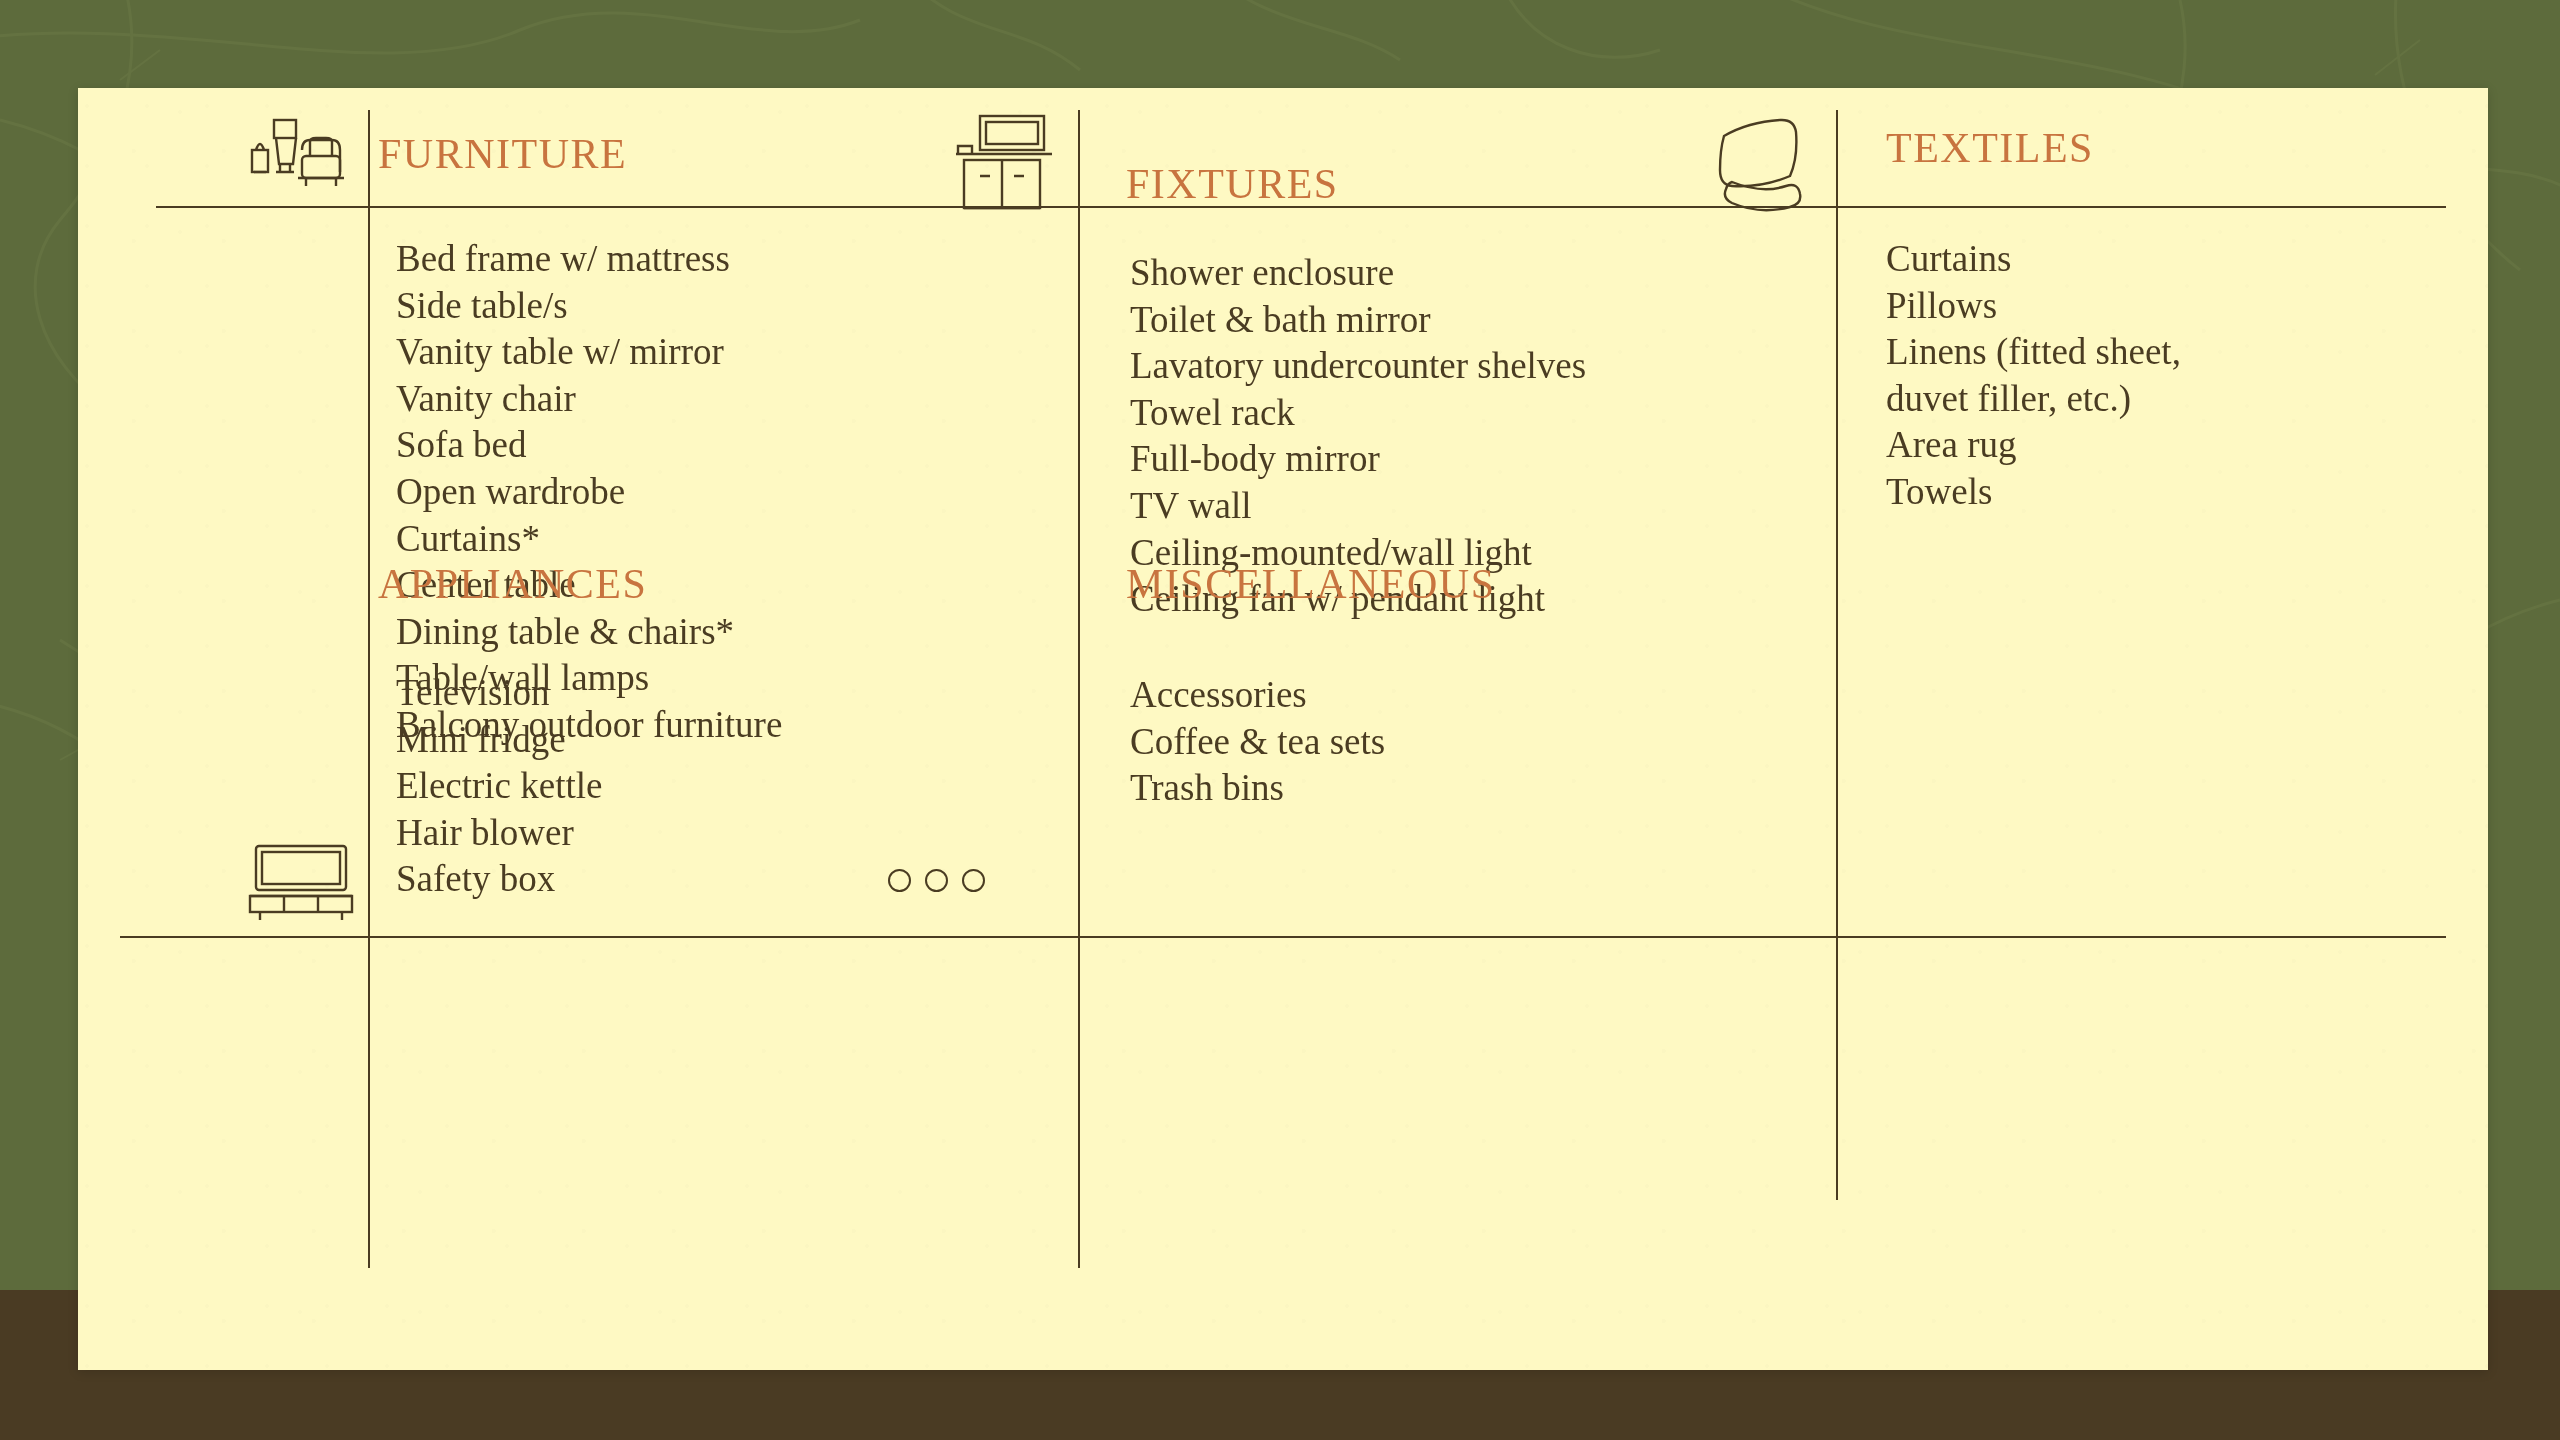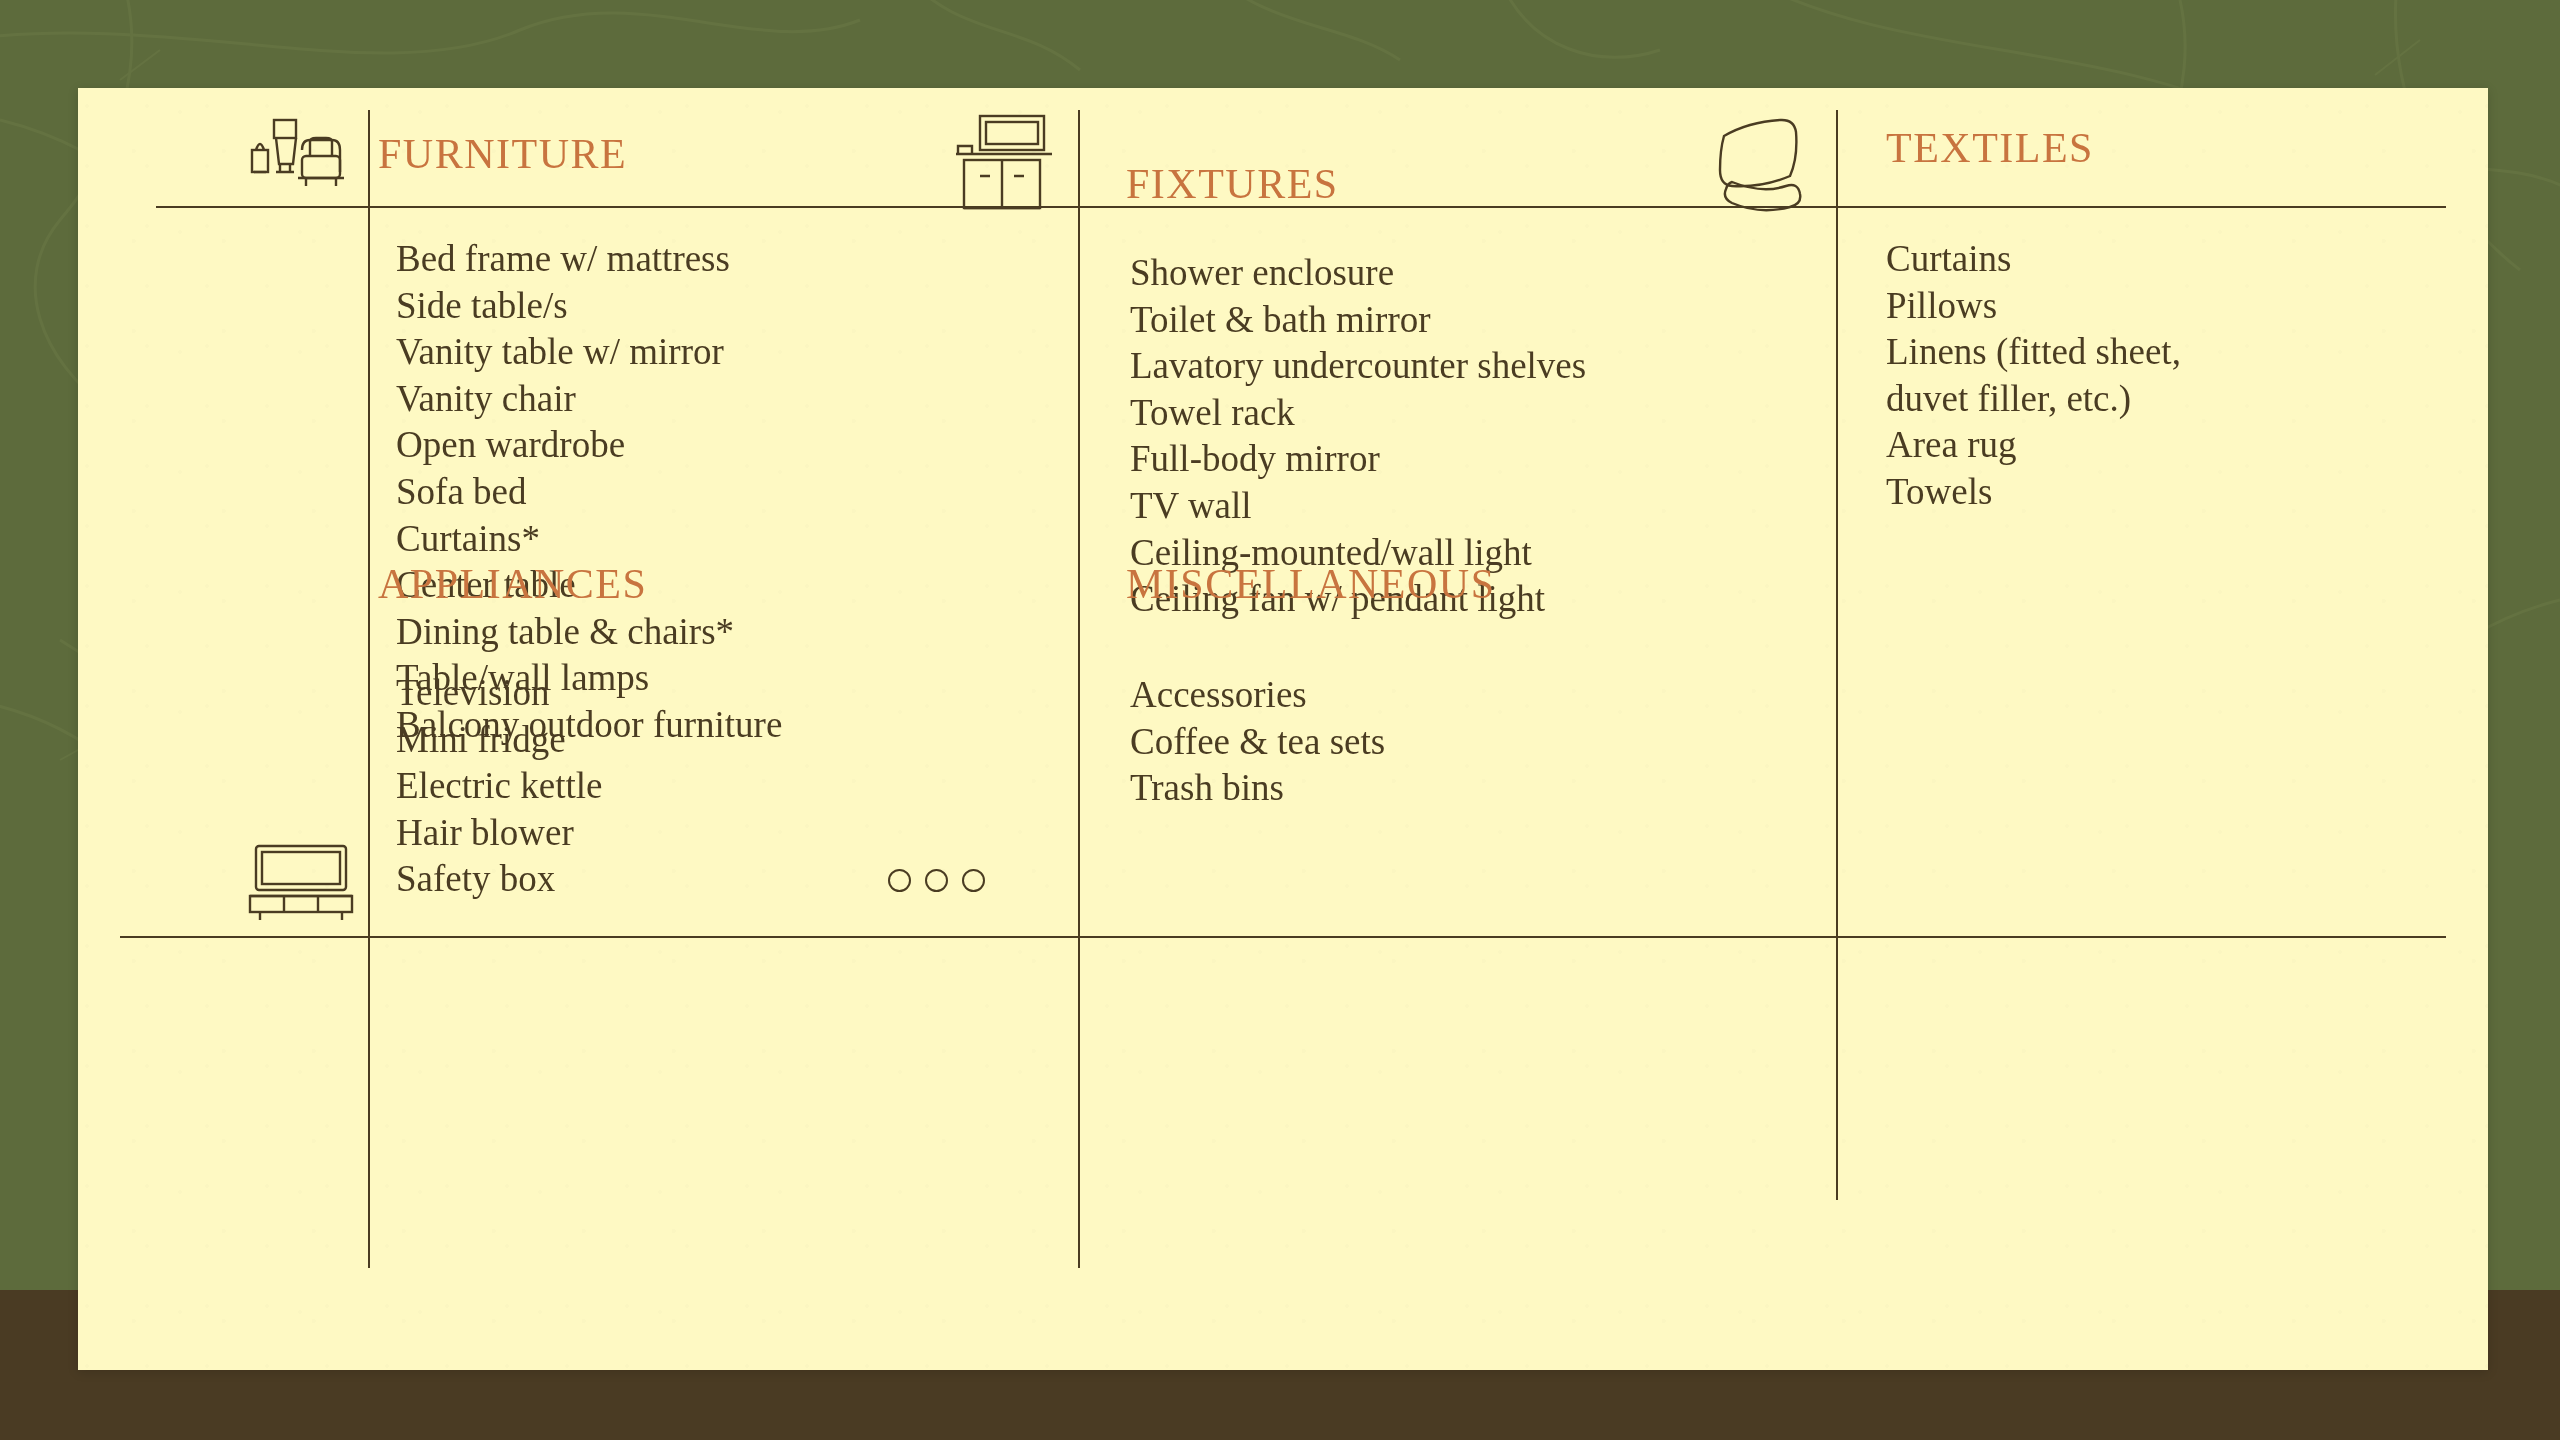--- a/index.html
+++ b/index.html
@@ -177,22 +177,22 @@
       <path d="M52 68 h46"></path>
     </svg>
   </div>
   <div class="sec-head" style="left:300px; top:42px;">FURNITURE</div>
 
   <div class="list" style="left:318px; top:148px;">
     <div>Bed frame w/ mattress</div>
     <div>Side table/s</div>
     <div>Vanity table w/ mirror</div>
     <div>Vanity chair</div>
+    <div>Sofa bed</div>
     <div>Open wardrobe</div>
-    <div>Sofa bed</div>
     <div>Curtains*</div>
     <div>Center table</div>
     <div>Dining table &amp; chairs*</div>
     <div>Table/wall lamps</div>
     <div>Balcony outdoor furniture</div>
   </div>
 
   <div class="icon-box" style="left:872px; top:20px;">
     <svg width="104" height="104" viewBox="0 0 104 104" fill="none" stroke="#4a3c22" stroke-width="2.4">
       <rect x="30" y="8" width="64" height="34"></rect>

